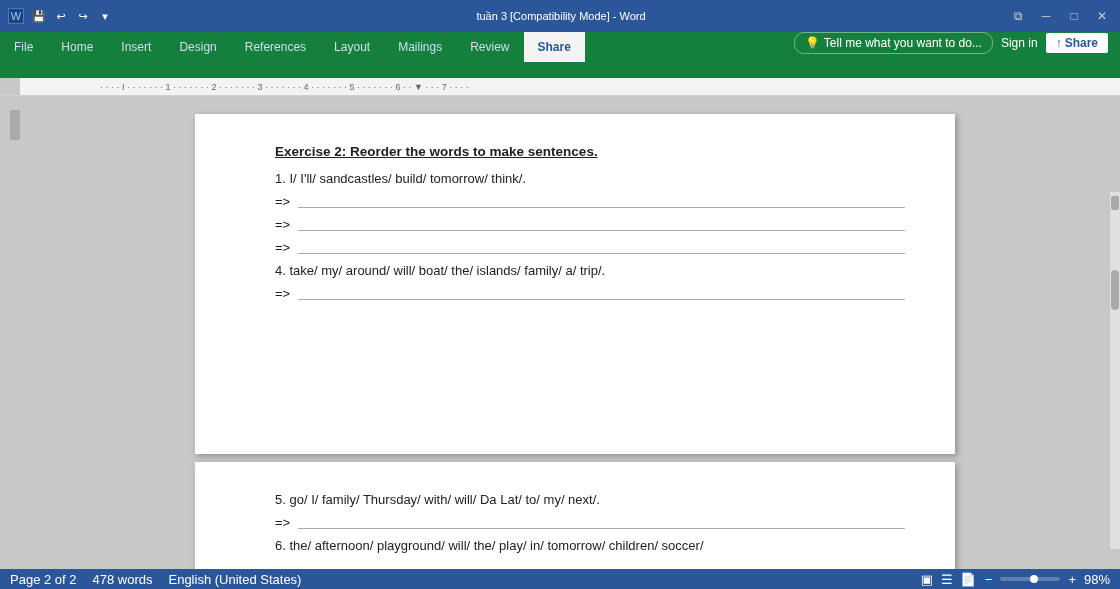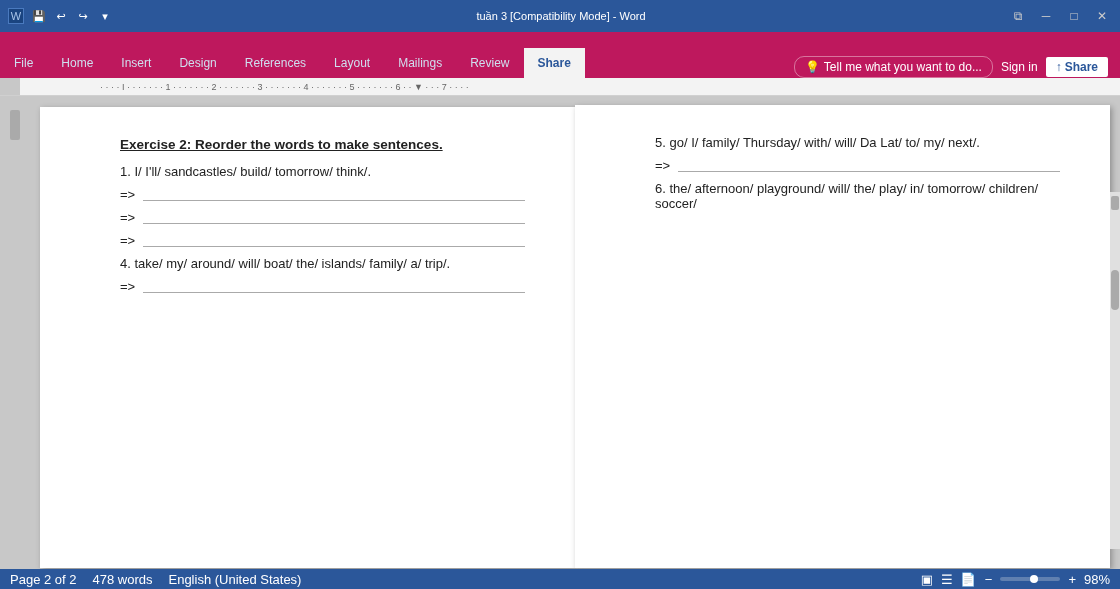--- a/index.html
+++ b/index.html
@@ -21,23 +21,23 @@
     .title-icon { width: 16px; height: 16px; background: #1a4480; display: flex; align-items: center; justify-content: center; font-size: 11px; color: #a8c4e8; border: 1px solid #4a7abf; }
     .title-btn { width: 20px; height: 20px; cursor: pointer; display: flex; align-items: center; justify-content: center; font-size: 12px; color: #ccc; }
 
     
     .quick-access { display: flex; align-items: center; gap: 4px; }
     .qa-btn { width: 18px; height: 18px; display: flex; align-items: center; justify-content: center; font-size: 11px; color: white; cursor: pointer; }
 
     
     .ribbon {
       height: 46px;
-      background: #be185d;
-      display: flex;
-      align-items: flex-end;
+      background: #15803d;
+      display: flex;
+      align-items: flex-start;
     }
     .ribbon-tabs { display: flex; align-items: flex-end; }
     .ribbon-tab {
       padding: 8px 14px;
       font-size: 12px;
       color: #d0dff0;
       cursor: pointer;
       height: 100%;
       display: flex;
       align-items: center;
@@ -83,23 +83,23 @@
       flex-direction: column;
       align-items: center;
       padding-top: 4px;
     }
 
     
     .doc-area {
       flex: 1;
       overflow: hidden;
       display: flex;
-      flex-direction: row;
+      flex-direction: column;
       gap: 0;
-      padding: 1px 10px;
+      padding: 8px 10px;
     }
 
     
     .page {
       background: white;
       margin: 10px auto 0;
       width: 760px;
       box-shadow: 2px 2px 6px rgba(0,0,0,0.3);
       padding: 30px 50px 30px 80px;
       position: relative;

